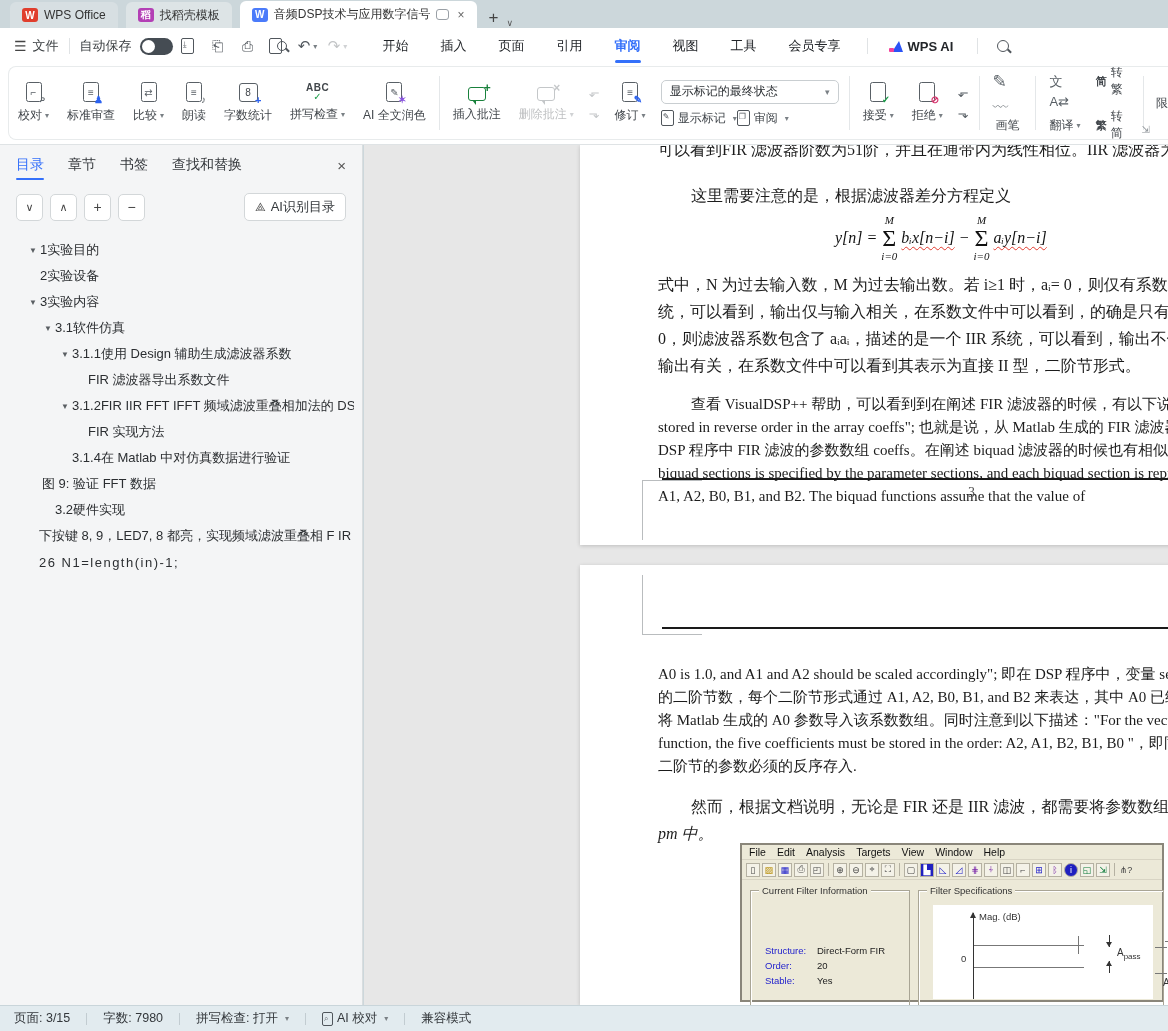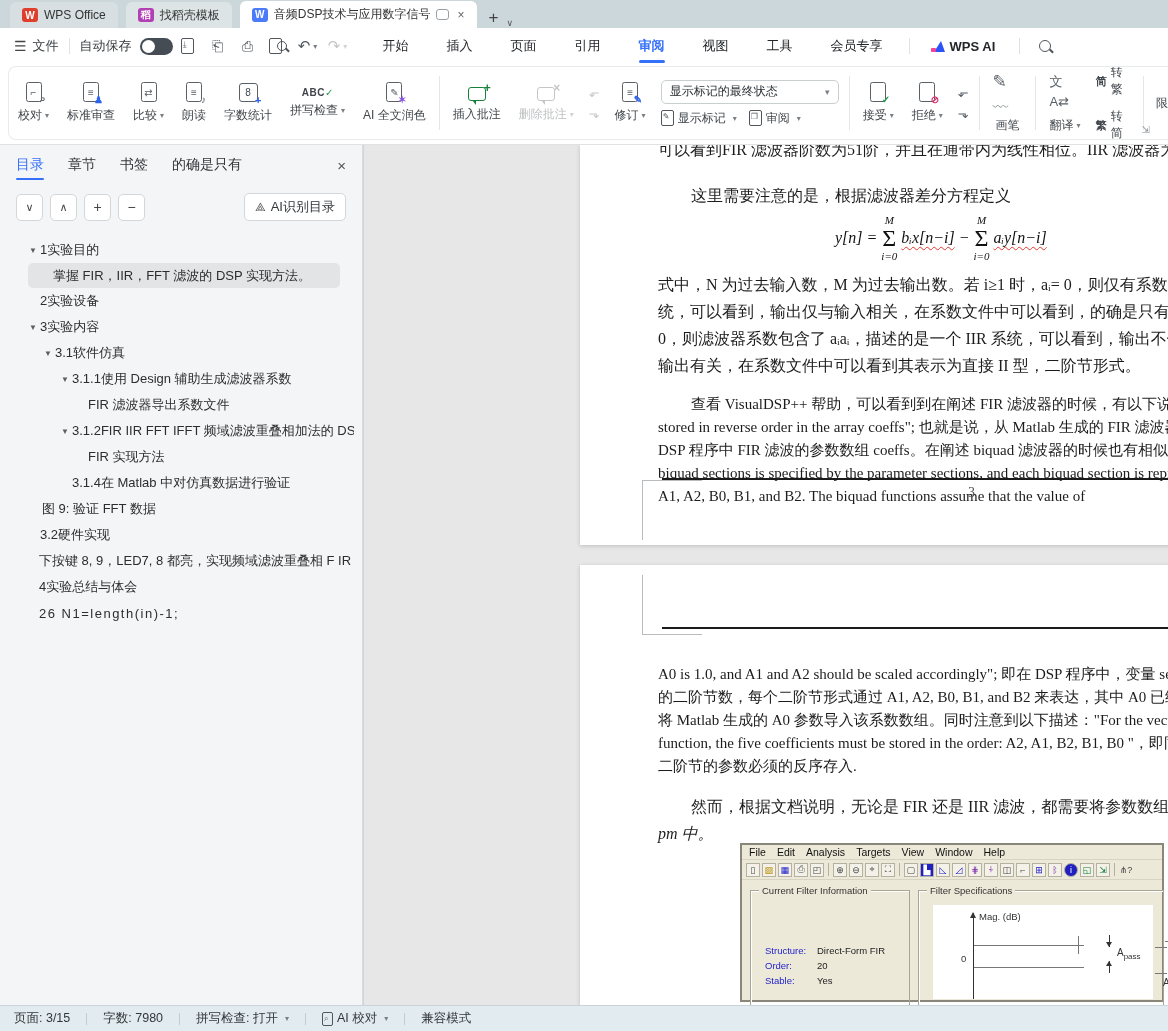--- a/index.html
+++ b/index.html
@@ -27,74 +27,74 @@
   .toggle{width:33px;height:17px;border-radius:9px;background:#454c53;position:relative;margin-left:8px}
   .toggle .knob{position:absolute;left:2px;top:2px;width:13px;height:13px;border-radius:50%;background:#fff}
   .mi{width:24px;height:22px;display:flex;align-items:center;justify-content:center;margin:0 3px;color:#50565c;font-size:14px}
   .i-docsm{position:relative;width:13px;height:16px;border:1.4px solid #50565c;border-radius:2px;display:inline-block}
   .i-docsm::before{content:attr(data-g);position:absolute;left:1px;top:1px;font-size:8px;color:var(--c,#50565c)}
   .i-mag{position:relative;width:10px;height:10px;border:1.6px solid #50565c;border-radius:50%;display:inline-block}
   .i-mag::after{content:"";position:absolute;width:5px;height:1.6px;background:#50565c;transform:rotate(45deg);right:-4px;bottom:-1px}
   .undo{font-size:15px;color:#50565c}
   .dis{opacity:.35}
   .caret{font-size:8px;color:#7a8085;margin-left:3px}
-  .nav{display:flex;gap:6px;margin-left:14px}
+  .nav{display:flex;gap:0;margin-left:14px}
   .nav .nv{padding:0 16px;height:36px;display:flex;align-items:center;position:relative;color:#23262a}
   .nav .nv.active{color:#3470fa;font-weight:bold}
   .nav .nv.active::after{content:"";position:absolute;left:16px;right:16px;bottom:1px;height:3px;border-radius:2px;background:#3470fa}
   .wpsai{display:flex;align-items:center;gap:5px;margin-left:14px;font-weight:bold;color:#23262a}
   .ai-tri{width:0;height:0;border-left:7px solid transparent;border-right:4px solid transparent;border-bottom:11px solid #2b53f5;position:relative}
   .ai-tri::after{content:"";position:absolute;left:-10px;top:7px;width:5px;height:4px;background:#f4419b;border-radius:1px}
 
   
   .ribbon{position:absolute;left:0;top:64px;width:100%;height:81px;background:#fff;border-bottom:1px solid #dfe3e5}
   .ribbon-in{position:absolute;left:8px;top:2px;right:0;height:74px;border:1px solid #e8ebec;border-right:none;border-radius:8px 0 0 8px;display:flex;align-items:center;overflow:hidden}
   .rbtn{display:flex;flex-direction:column;align-items:center;justify-content:center;gap:5px;padding:0 9px;height:64px}
   .rlb{font-size:12px;color:#41464b;white-space:nowrap;display:flex;align-items:center}
   .rdiv{width:1px;height:54px;background:#e4e7e9;margin:0 4px;flex:none}
   .i-doc{position:relative;width:16px;height:20px;border:1.6px solid #596066;border-radius:2.5px;background:#fff;display:inline-flex;align-items:center;justify-content:center;flex:none}
   .i-doc::before{content:attr(data-g);font-size:10px;color:#596066}
   .i-doc::after{content:attr(data-a);position:absolute;bottom:-4px;right:-5px;font-size:10px;font-weight:bold;color:var(--c,#596066)}
   .i-plain{font-size:17px;color:#596066;line-height:20px}
-  .abc{display:flex;flex-direction:row;align-items:center;line-height:9px}
+  .abc{display:flex;flex-direction:column;align-items:center;line-height:9px}
   .abc b{font-size:10px;color:#41464b;letter-spacing:.5px}
   .abc i{font-style:normal;font-size:10px;color:#1a9c48}
   .n12{width:19px;height:19px;border:1.5px solid #596066;border-radius:3px;font-size:10px;color:#41464b;display:flex;align-items:center;justify-content:center;position:relative}
   .n12::after{content:"+";position:absolute;right:-5px;bottom:-5px;color:#2b62f0;font-weight:bold;font-size:11px}
   .i-bub{position:relative;width:18px;height:14px;border:1.6px solid #596066;border-radius:3px;display:inline-block;margin-top:3px}
   .i-bub::before{content:"";position:absolute;left:3px;bottom:-5px;border-left:4px solid transparent;border-right:0 solid transparent;border-top:5px solid #596066}
   .i-bub::after{content:attr(data-g);position:absolute;right:-6px;top:-7px;font-size:12px;font-weight:bold;color:var(--c,#596066)}
   .i-bub.green{border-color:#19813c}
   .i-bub.green::before{border-top-color:#19813c}
   .smcol{display:flex;flex-direction:column;gap:8px;padding:0 6px}
   .smic{font-size:13px;color:#596066;line-height:13px}
   .combo-col{display:flex;flex-direction:column;gap:6px;padding:0 6px}
   .combo{width:178px;height:24px;border:1px solid #c9ced1;border-radius:5px;display:flex;align-items:center;justify-content:space-between;padding:0 8px;font-size:12px;color:#2c3034}
   .combo .caret{font-size:9px}
-  .underrow{display:flex;align-items:center;gap:12px;font-size:12px;color:#41464b}
+  .underrow{display:flex;align-items:center;gap:0;font-size:12px;color:#41464b}
   .urit{display:flex;align-items:center;gap:4px}
   .corner-exp{position:absolute;right:18px;bottom:4px;font-size:10px;color:#8a9095}
   .clipbtn{font-size:12px;color:#41464b;padding-left:8px;white-space:nowrap}
 
   
   .sidebar{position:absolute;left:0;top:145px;width:363px;height:860px;background:#f4f5f6;border-right:1px solid #d9dddf}
   .stabs{display:flex;align-items:center;height:40px;padding:0 16px;font-size:14px;color:#33373b;gap:24px}
   .stab{position:relative;height:40px;display:flex;align-items:center}
   .stab.active{color:#3470fa}
   .stab.active::after{content:"";position:absolute;left:0;right:0;bottom:5px;height:2.5px;border-radius:2px;background:#3470fa}
   .sclose{margin-left:auto;color:#555;font-size:15px}
   .sctrl{display:flex;align-items:center;height:44px;padding:0 16px;gap:7px}
   .sqbtn{width:27px;height:27px;background:#fff;border:1px solid #d3d7d9;border-radius:5px;display:flex;align-items:center;justify-content:center;font-size:11px;color:#444}
   .aibtn{margin-left:auto;height:28px;background:#fff;border:1px solid #d3d7d9;border-radius:5px;display:flex;align-items:center;gap:5px;padding:0 10px;font-size:13px;color:#33373b}
   .aibtn .sp{color:#555;font-size:12px}
   .toc{padding:8px 8px 0 0;font-size:13px;color:#2b2e31}
   .trow{height:26px;display:flex;align-items:center;white-space:nowrap;overflow:hidden}
   .tri{width:14px;font-size:8px;color:#5a5f63;text-align:center;flex:none}
   .trow.sel{background:#e2e4e5;border-radius:5px;margin:0 14px 0 28px;padding-left:25px;height:25px}
-  .L0{padding-left:26px}.L0t{padding-left:40px}.L1{padding-left:41px}.L1t{padding-left:40px}
+  .L0{padding-left:26px}.L0t{padding-left:40px}.L1{padding-left:41px}.L1t{padding-left:55px}
   .L2{padding-left:58px}.L2t{padding-left:72px}.L3t{padding-left:88px}.Lfig{padding-left:42px}
   .lastspc{letter-spacing:1.5px}
 
   
   .docarea{position:absolute;left:364px;top:145px;width:804px;height:860px;background:#e7e7e7;overflow:hidden}
   .page{position:absolute;left:216px;width:780px;background:#fff;box-shadow:0 1px 4px rgba(0,0,0,.18);overflow:hidden}
   .p1{top:0;height:400px}
   .p2{top:420px;height:440px}
   .dline{font-family:"Liberation Serif","DejaVu Serif",serif;font-size:16px;color:#1c1c1c;white-space:nowrap}
   .cn{line-height:27px}
@@ -357,41 +357,38 @@
       <div class="clipbtn">限</div>
       <span class="corner-exp">⇲</span>
     </div>
   </div>
 
   <div class="sidebar">
     <div class="stabs">
       <span class="stab active">目录</span>
       <span class="stab">章节</span>
       <span class="stab">书签</span>
-      <span class="stab">的确是只有</span>
+      <span class="stab">查找和替换</span>
       <span class="sclose">×</span>
     </div>
     <div class="sctrl">
       <span class="sqbtn">∨</span>
       <span class="sqbtn">∧</span>
       <span class="sqbtn" style="font-size:14px">+</span>
       <span class="sqbtn" style="font-size:14px">−</span>
       <span class="aibtn">
         <span class="sp">⟁</span>
         <span>AI识别目录</span>
       </span>
     </div>
     <div class="toc">
       <div class="trow L0">
           <span class="tri">▼</span>
           <span>1实验目的</span>
         </div>
-      <div class="trow sel">
-          <span>掌握 FIR，IIR，FFT 滤波的 DSP 实现方法。</span>
-        </div>
       <div class="trow L0t">
           <span>2实验设备</span>
         </div>
       <div class="trow L0">
           <span class="tri">▼</span>
           <span>3实验内容</span>
         </div>
       <div class="trow L1">
           <span class="tri">▼</span>
           <span>3.1软件仿真</span>
@@ -414,23 +411,20 @@
           <span>3.1.4在 Matlab 中对仿真数据进行验证</span>
         </div>
       <div class="trow Lfig">
           <span>图 9: 验证 FFT 数据</span>
         </div>
       <div class="trow L1t">
           <span>3.2硬件实现</span>
         </div>
       <div class="trow L0t" style="padding-left:39px">
           <span>下按键 8, 9，LED7, 8 都亮，实现频域滤波重叠相 F IR ...</span>
-        </div>
-      <div class="trow L0t" style="padding-left:39px">
-          <span>4实验总结与体会</span>
         </div>
       <div class="trow L0t lastspc" style="padding-left:39px">
           <span>26 N1=length(in)-1;</span>
         </div>
     </div>
   </div>
 
   <div class="docarea">
 
     <div class="page p1">

